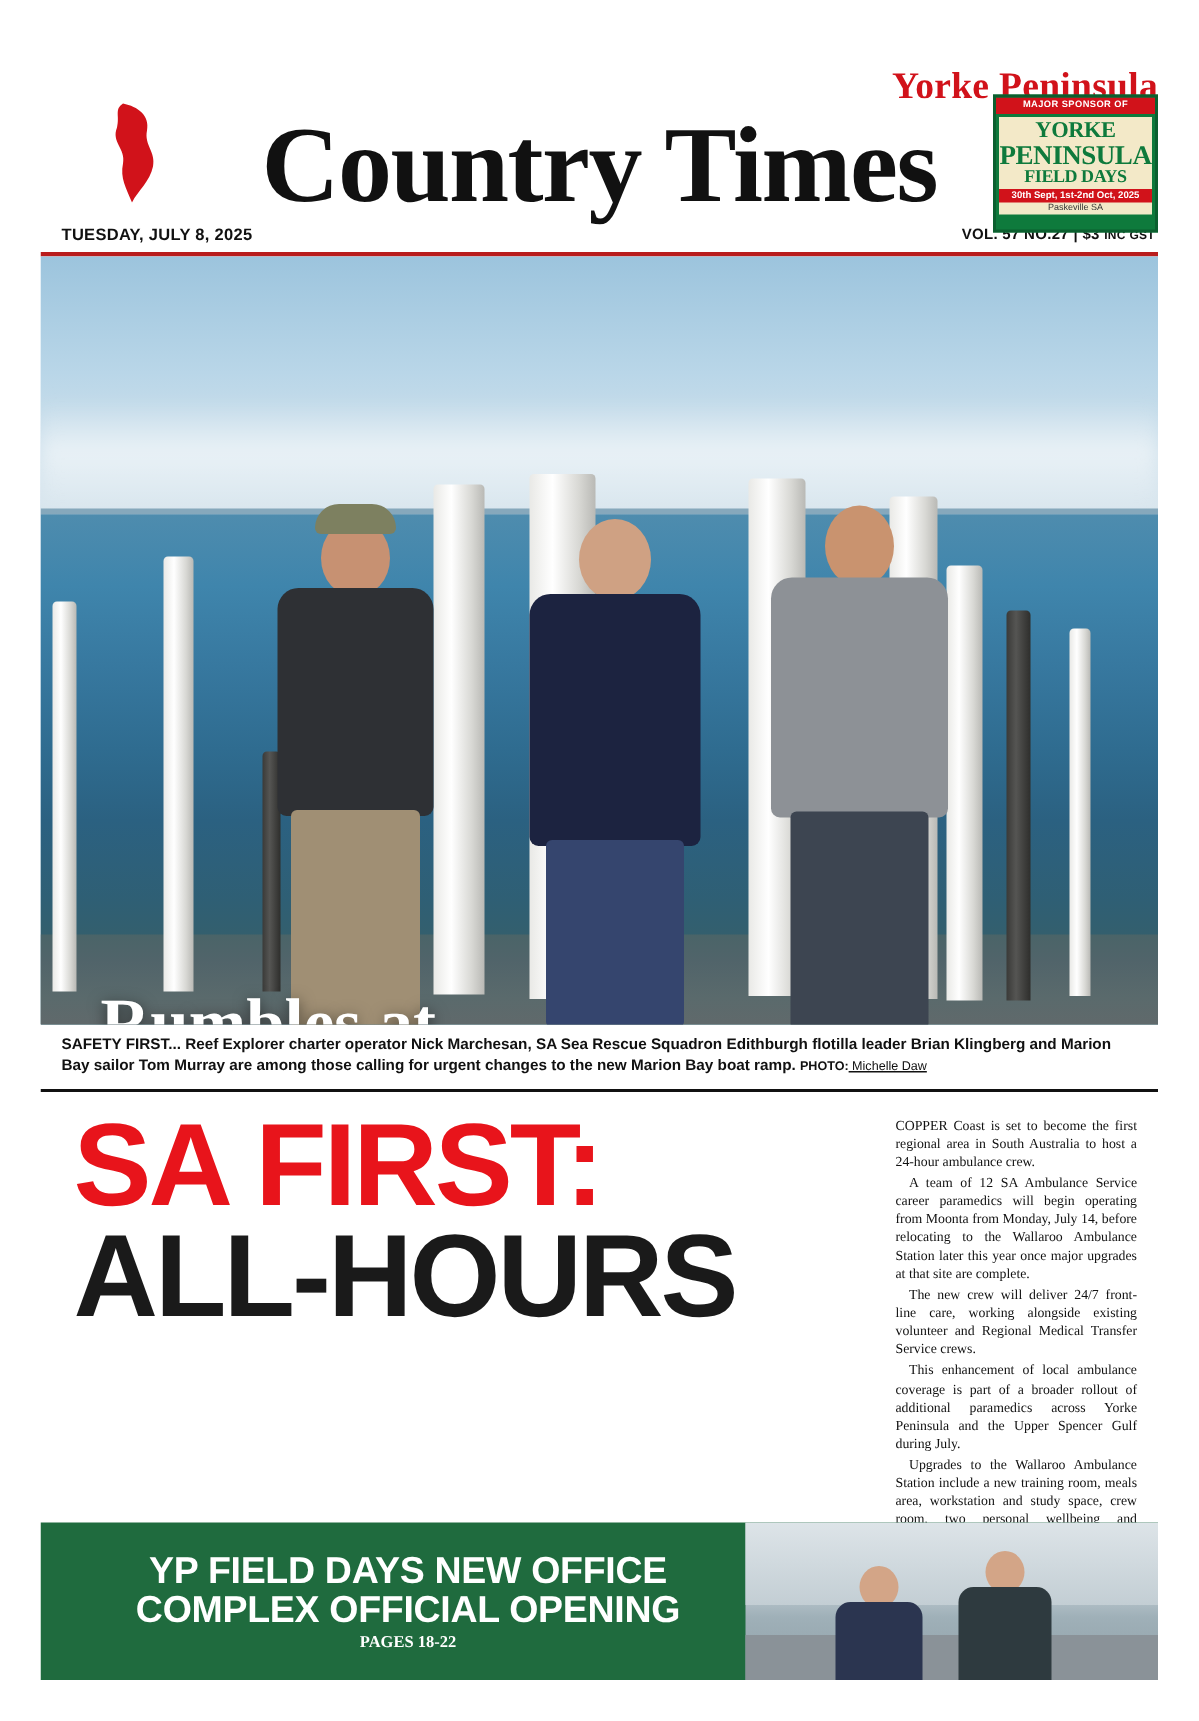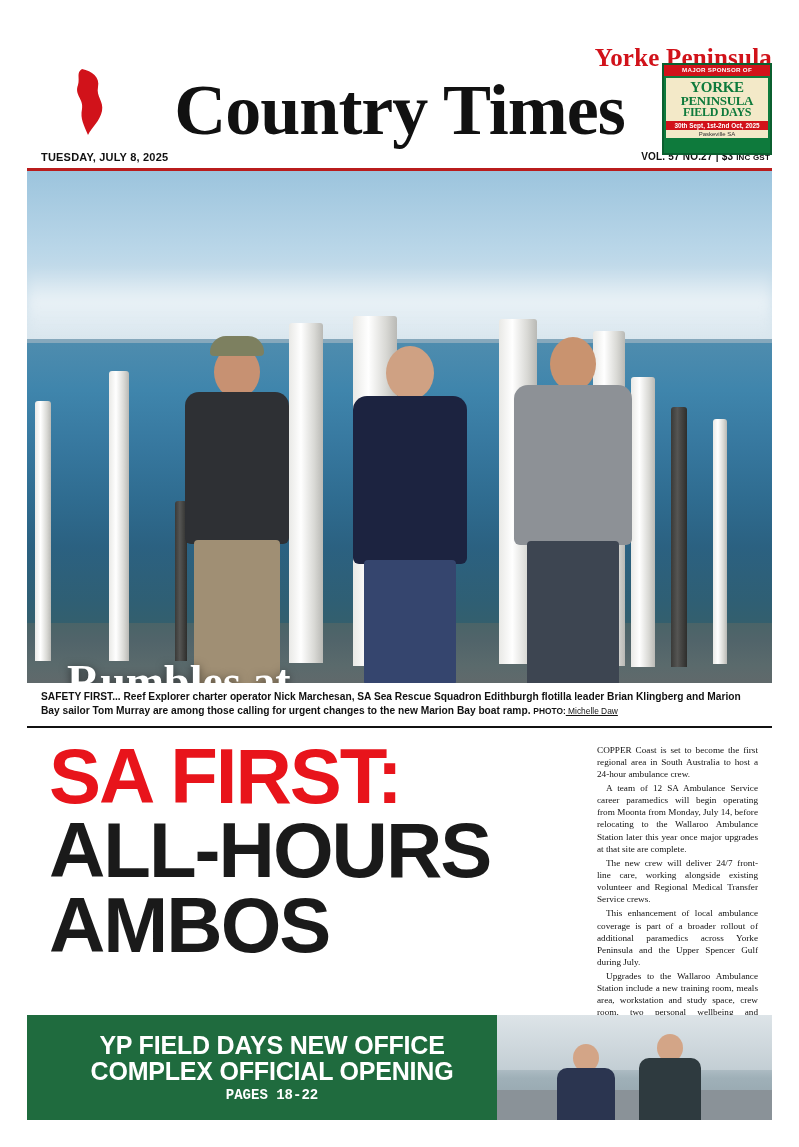--- a/index.html
+++ b/index.html
@@ -85,21 +85,21 @@
     padding: 2px 0 1px;
   }
   .sponsor-word {
     font-family: "Liberation Serif", serif;
     color: #0e7a3c;
     font-weight: bold;
     line-height: 0.98;
     font-size: 15px;
     letter-spacing: -0.3px;
   }
-  .sponsor-word.small { font-size: 13px; }
+  .sponsor-word.small { font-size: 18px; }
   .sponsor-word.tiny { font-size: 12px; }
   .sponsor-dates {
     background: #d1121a;
     color: #ffffff;
     font-size: 6.4px;
     font-weight: bold;
     padding: 1px 0;
     margin-top: 2px;
     line-height: 1.15;
   }
@@ -294,22 +294,22 @@
     display:flex; flex-direction:column; align-items:center; justify-content:center;
     color:#ffffff; text-align:center;
   }
   .banner-text .bt1 {
     font-size: 25px; font-weight: bold; line-height: 1.05; letter-spacing:-0.2px;
   }
   .banner-text .bt2 {
     font-size: 25px; font-weight: bold; line-height: 1.05; letter-spacing:-0.2px;
   }
   .banner-text .bt3 {
-    font-family: Liberation Mono, monospace;
-    font-size: 14px; font-weight: bold; margin-top: 3px;
+    font-family: Liberation Serif, serif;
+    font-size: 11px; font-weight: bold; margin-top: 3px;
   }
 </style>
 </head>
 <body>
 
 <div class="page">
 
   <div class="masthead">
 
     <div class="yp-logo-mark">
@@ -392,21 +392,20 @@
     <span class="credit">
       <span>PHOTO:</span><span class="name"> Michelle Daw</span>
     </span>
   </div>
 
   <div class="lower">
     <div class="lower-left">
       <div class="splash">
         <span class="l1">SA FIRST:</span>
         <span class="l2">ALL-HOURS</span>
-        <span class="l3">AMBOS</span>
       </div>
     </div>
 
     <div class="lower-right">
       <p>COPPER Coast is set to become the first regional area in South Australia to host a 24-hour ambulance crew.</p>
       <p>A team of 12 SA Ambulance Service career paramedics will begin operating from Moonta from Monday, July 14, before relocating to the Wallaroo Ambulance Station later this year once major upgrades at that site are complete.</p>
       <p>The new crew will deliver 24/7 front-line care, working alongside existing volunteer and Regional Medical Transfer Service crews.</p>
       <p>This enhancement of local ambulance coverage is part of a broader rollout of additional paramedics across Yorke Peninsula and the Upper Spencer Gulf during July.</p>
       <p>Upgrades to the Wallaroo Ambulance Station include a new training room, meals area, workstation and study space, crew room, two personal wellbeing and restorative break rooms, a linen room and other improved amenities.</p>
       <div class="more-page">

